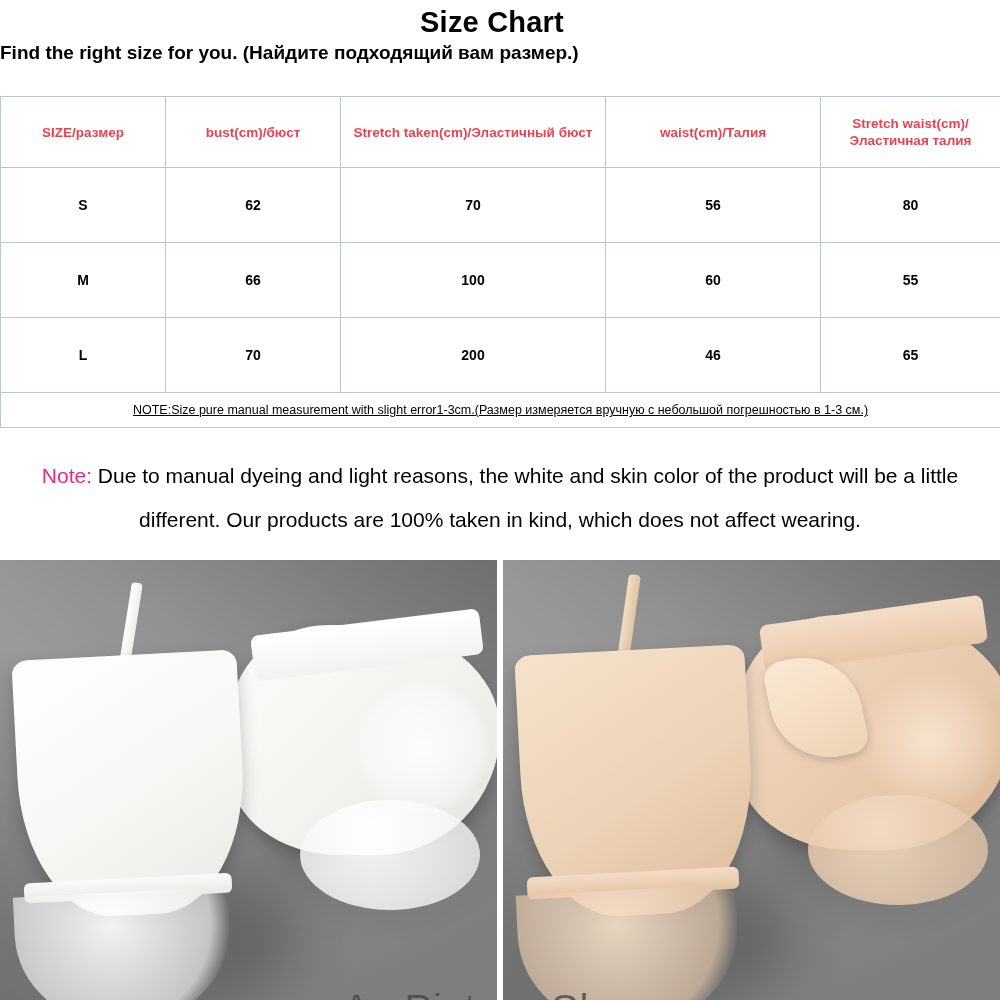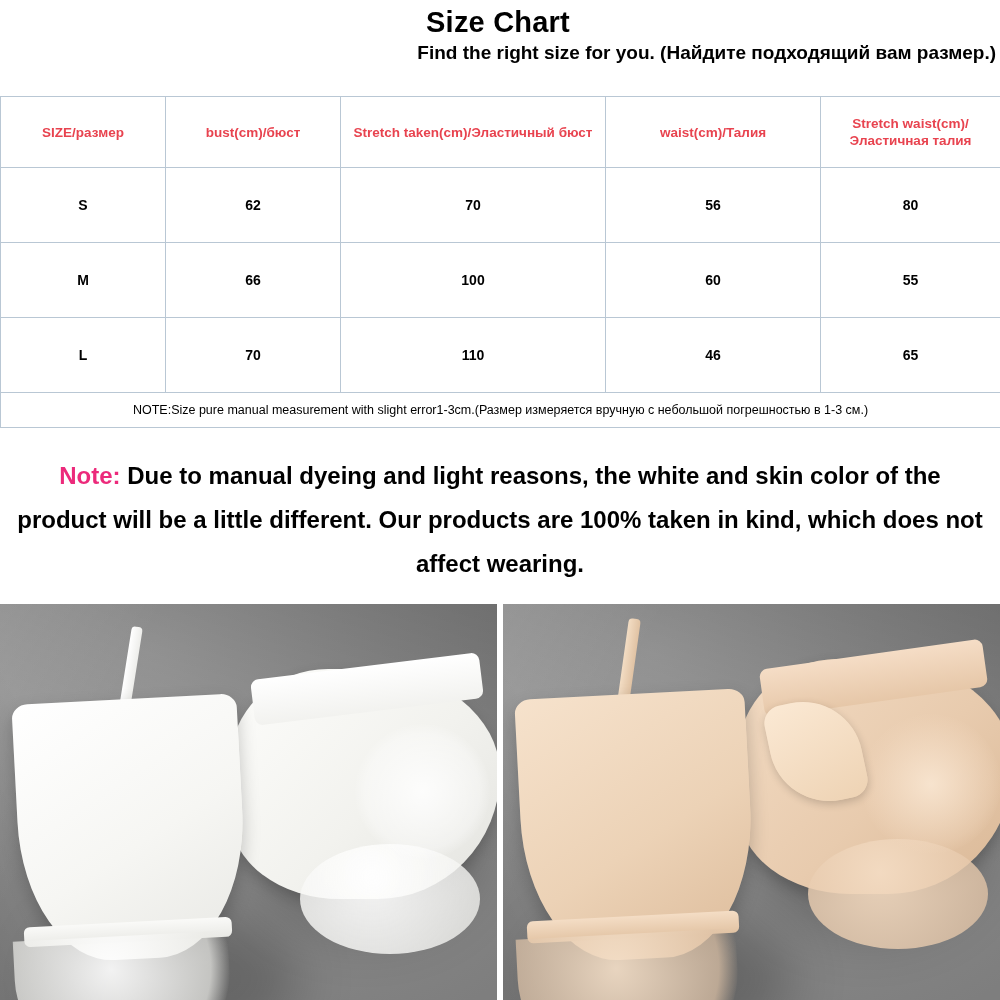--- a/index.html
+++ b/index.html
@@ -18,32 +18,32 @@
   .page {
     width: 1000px;
     height: 1000px;
     position: relative;
     display: flex;
     flex-direction: column;
   }
 
   
   .chart-wrap {
-    padding: 2px 4px 0 0;
+    padding: 2px 16px 0 0;
   }
   .chart-title {
     text-align: center;
     font-size: 29px;
     font-weight: bold;
     line-height: 34px;
     margin: 3px 0 2px 0;
     letter-spacing: 0.2px;
   }
   .chart-subtitle {
-    text-align: right;
+    text-align: left;
     font-size: 19px;
     font-weight: bold;
     line-height: 24px;
     margin: 0 0 9px 0;
   }
 
   table.size-table {
     width: 1000px;
     border-collapse: collapse;
     table-layout: fixed;
@@ -73,29 +73,29 @@
   .col-sbust  { width: 265px; }
   .col-waist  { width: 215px; }
   .col-swaist { width: 180px; }
 
   .note-row td {
     height: 28px !important;
     font-weight: normal !important;
     font-size: 12.5px !important;
     padding: 3px 8px !important;
     line-height: 16px;
+    text-decoration: underline;
   }
 
   
   .note-block {
     padding: 26px 14px 18px 14px;
     text-align: center;
-    font-size: 24px;
+    font-size: 21px;
     line-height: 44px;
-    font-weight: bold;
   }
   .note-label {
     color: #ec2a7b;
   }
 
   
   .photos {
     display: flex;
     gap: 6px;
     padding: 0 0 0 0;
@@ -202,21 +202,21 @@
         <tr>
           <td>M</td>
           <td>66</td>
           <td>100</td>
           <td>60</td>
           <td>55</td>
         </tr>
         <tr>
           <td>L</td>
           <td>70</td>
-          <td>110</td>
+          <td>200</td>
           <td>46</td>
           <td>65</td>
         </tr>
         <tr class="note-row">
           <td colspan="5">NOTE:Size pure manual measurement with slight error1-3cm.(Размер измеряется вручную с небольшой погрешностью в 1-3 см.)</td>
         </tr>
       </tbody>
     </table>
   </div>
 

